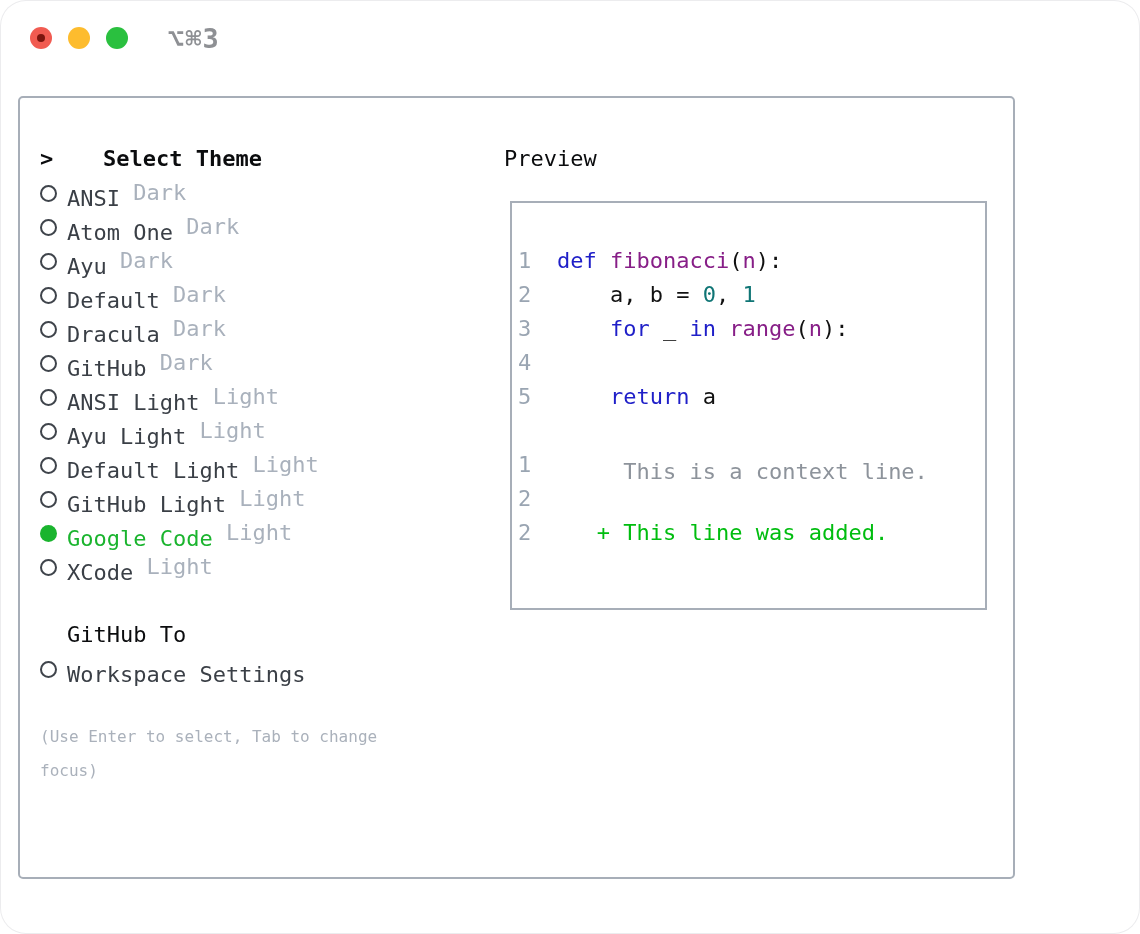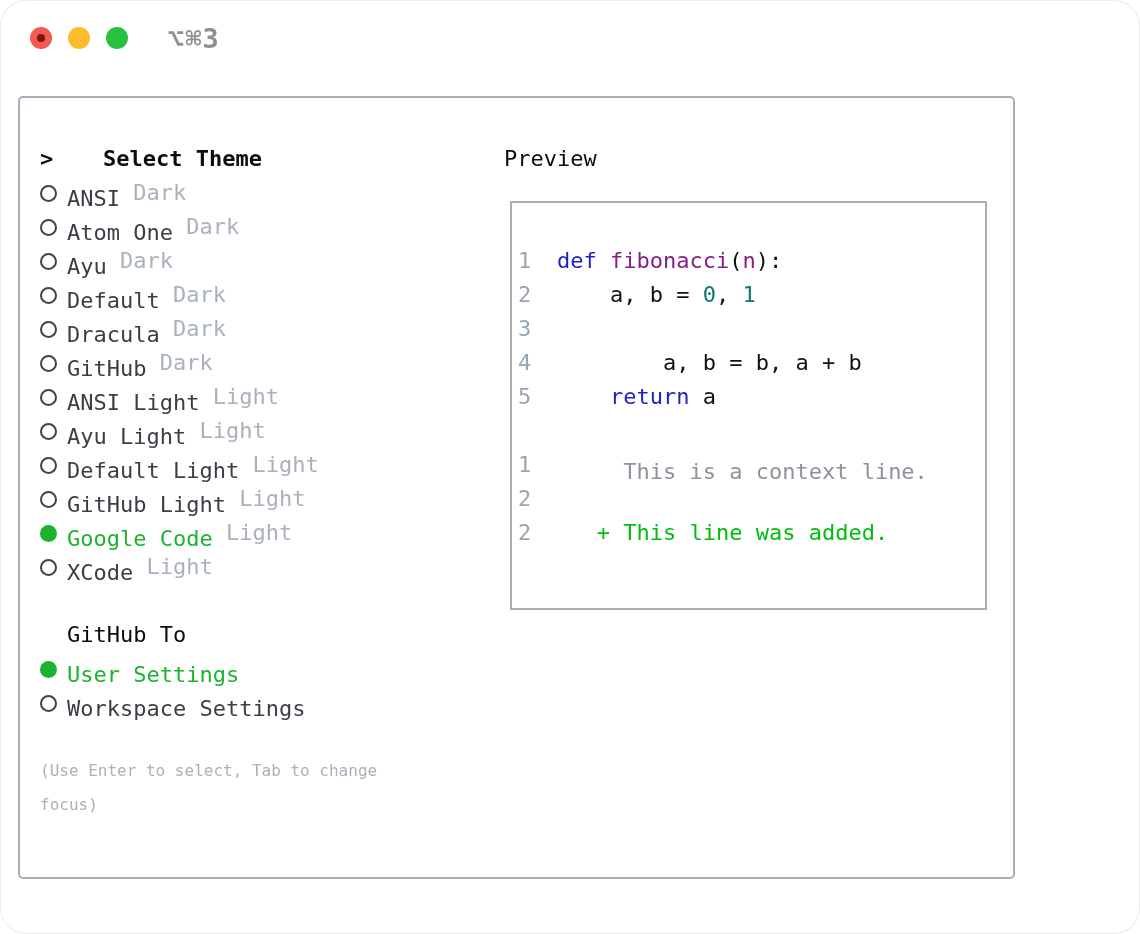--- a/index.html
+++ b/index.html
@@ -90,35 +90,34 @@
         </div>
 
       <div class="row blank"></div>
 
       <div class="row">
         <span class="gutter"></span>
         <span class="h2">GitHub To</span>
       </div>
 
       <div id="apply-list">
-          <div class="row"><span class="gutter"><span class="radio sel"></span></span><span class="tname sel">User Settings</span></div>
           <div class="row"><span class="gutter"><span class="radio"></span></span><span class="tname">Workspace Settings</span></div>
         </div>
 
       <div class="hint">(Use Enter to select, Tab to change focus)</div>
     </div>
 
     <div class="preview-heading">Preview</div>
 
     <div class="preview-box">
       <div id="code-lines">
           <div class="row"><span class="ln">1</span><span><span class="tok-kw">def</span><span class="tok-pl"> </span><span class="tok-fn">fibonacci</span><span class="tok-pl">(</span><span class="tok-fn">n</span><span class="tok-pl">):</span></span></div>
           <div class="row"><span class="ln">2</span><span><span class="tok-pl">    a, b = </span><span class="tok-lit">0</span><span class="tok-pl">, </span><span class="tok-lit">1</span></span></div>
-          <div class="row"><span class="ln">3</span></div>
-          <div class="row"><span class="ln">4</span><span><span class="tok-pl">        a, b = b, a + b</span></span></div>
+          <div class="row"><span class="ln">3</span><span><span class="tok-pl">    </span><span class="tok-kw">for</span><span class="tok-pl"> _ </span><span class="tok-kw">in</span><span class="tok-pl"> </span><span class="tok-fn">range</span><span class="tok-pl">(</span><span class="tok-fn">n</span><span class="tok-pl">):</span></span></div>
+          <div class="row"><span class="ln">4</span></div>
           <div class="row"><span class="ln">5</span><span><span class="tok-pl">    </span><span class="tok-kw">return</span><span class="tok-pl"> a</span></span></div>
         </div>
       <div class="blank"></div>
       <div id="diff-lines">
           <div class="row"><span class="ln">1</span><span class="diff-context">     This is a context line.</span></div>
           <div class="row"><span class="ln">2</span></div>
           <div class="row"><span class="ln">2</span><span class="diff-added">   + This line was added.</span></div>
         </div>
     </div>
 

